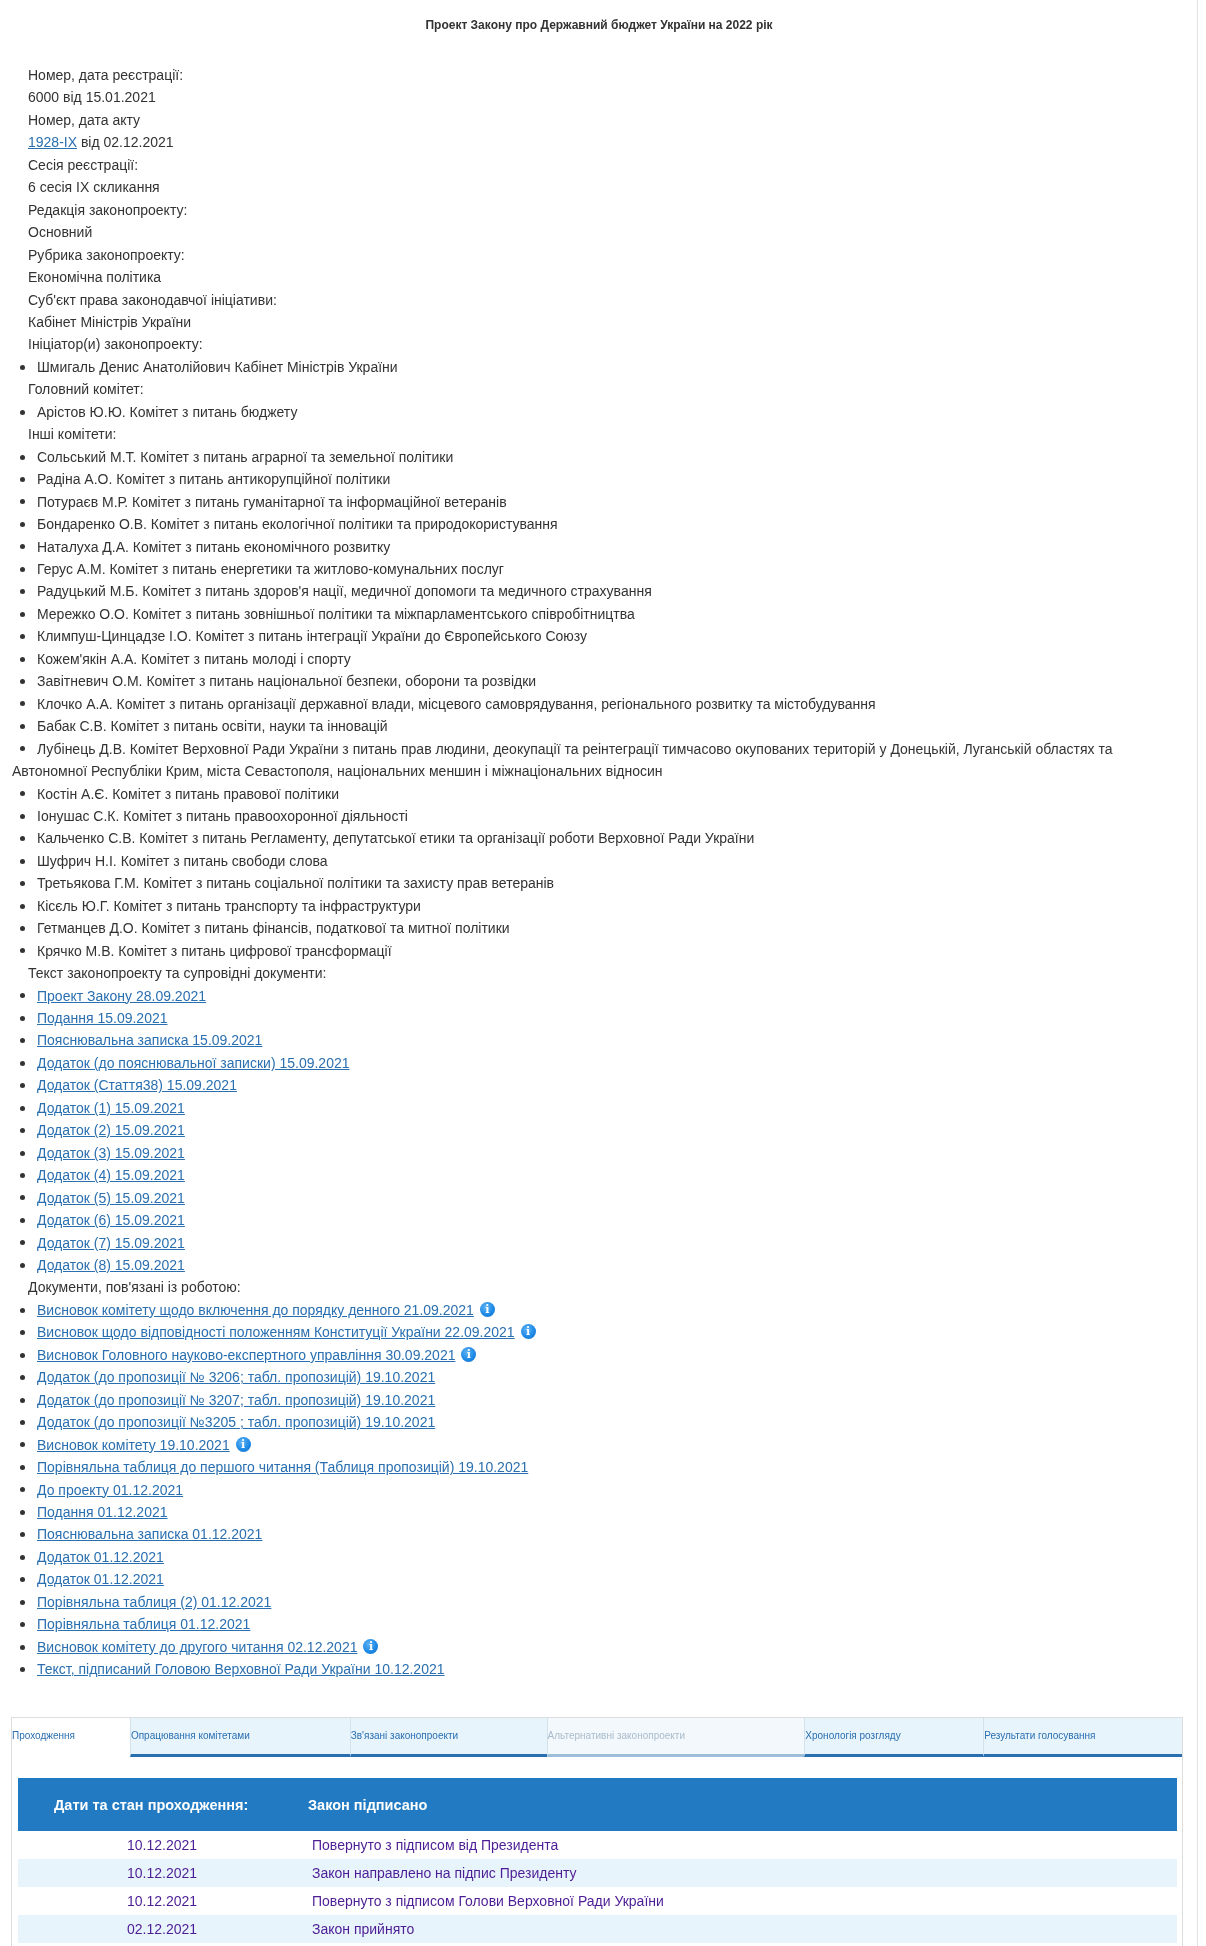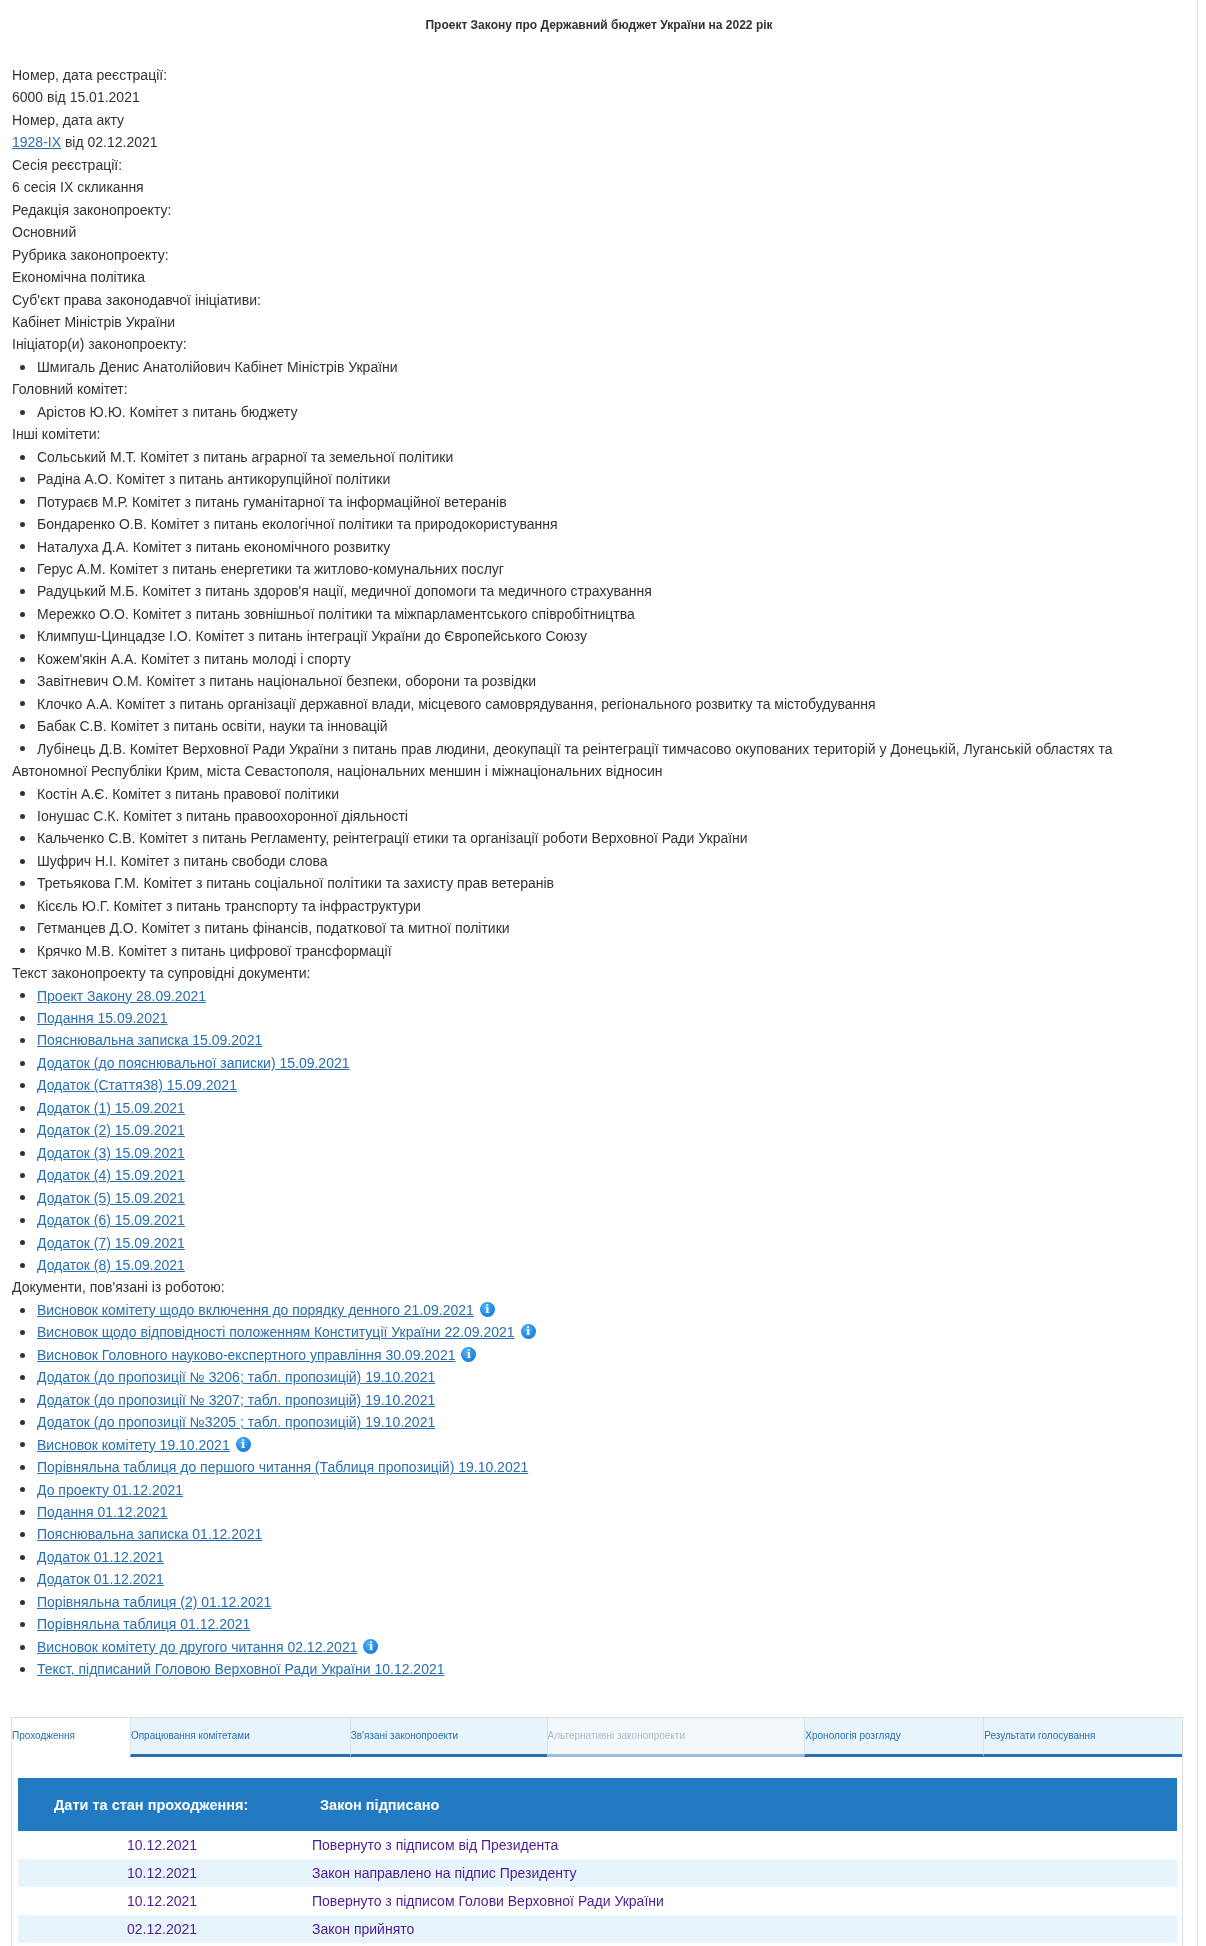--- a/index.html
+++ b/index.html
@@ -28,21 +28,21 @@
     font-size: 12px;
     color: #333;
     margin: 0;
   }
   .info {
     position: absolute;
     top: 64px; left: 12px; right: 14px;
     line-height: 22.45px;
     font-size: 14px;
   }
-  .info .line { display: block; }
+  .info .line { display: block; margin-left: 16px; }
   .info ul { list-style: none; margin: 0; padding: 0; }
   .info li { display: block; position: relative; padding-left: 0; }
   .bullet {
     display: inline-block;
     width: 5px; height: 5px;
     background: #333;
     border-radius: 50%;
     margin-left: 8px;
     margin-right: 12px;
     vertical-align: middle;
@@ -109,21 +109,21 @@
     width: 1159px;
     border-collapse: collapse;
   }
   .status-head {
     background: #227bc2;
     color: #ffffff;
     font-weight: bold;
     font-size: 14.5px;
     height: 53px;
   }
-  .status-head td { padding: 12px; }
+  .status-head td { padding: 0; }
   .status-head .c1 { padding-left: 36px; width: 290px; }
   .status-row td { height: 28px; font-size: 14px; color: #4c1d95; }
   .status-row .c1 { text-align: center; width: 290px; padding-right: 3px; }
   .status-row .c2 { padding-left: 4px; }
   .status-row.alt { background: #e8f4fc; }
 </style>
 </head>
 <body>
 
 <div class="page">
@@ -162,21 +162,21 @@
         <li><span class="bullet"></span><span>Радуцький М.Б. Комітет з питань здоров'я нації, медичної допомоги та медичного страхування</span></li>
         <li><span class="bullet"></span><span>Мережко О.О. Комітет з питань зовнішньої політики та міжпарламентського співробітництва</span></li>
         <li><span class="bullet"></span><span>Климпуш-Цинцадзе І.О. Комітет з питань інтеграції України до Європейського Союзу</span></li>
         <li><span class="bullet"></span><span>Кожем'якін А.А. Комітет з питань молоді і спорту</span></li>
         <li><span class="bullet"></span><span>Завітневич О.М. Комітет з питань національної безпеки, оборони та розвідки</span></li>
         <li><span class="bullet"></span><span>Клочко А.А. Комітет з питань організації державної влади, місцевого самоврядування, регіонального розвитку та містобудування</span></li>
         <li><span class="bullet"></span><span>Бабак С.В. Комітет з питань освіти, науки та інновацій</span></li>
         <li><span class="bullet"></span><span>Лубінець Д.В. Комітет Верховної Ради України з питань прав людини, деокупації та реінтеграції тимчасово окупованих територій у Донецькій, Луганській областях та Автономної Республіки Крим, міста Севастополя, національних меншин і міжнаціональних відносин</span></li>
         <li><span class="bullet"></span><span>Костін А.Є. Комітет з питань правової політики</span></li>
         <li><span class="bullet"></span><span>Іонушас С.К. Комітет з питань правоохоронної діяльності</span></li>
-        <li><span class="bullet"></span><span>Кальченко С.В. Комітет з питань Регламенту, реінтеграції етики та організації роботи Верховної Ради України</span></li>
+        <li><span class="bullet"></span><span>Кальченко С.В. Комітет з питань Регламенту, депутатської етики та організації роботи Верховної Ради України</span></li>
         <li><span class="bullet"></span><span>Шуфрич Н.І. Комітет з питань свободи слова</span></li>
         <li><span class="bullet"></span><span>Третьякова Г.М. Комітет з питань соціальної політики та захисту прав ветеранів</span></li>
         <li><span class="bullet"></span><span>Кісєль Ю.Г. Комітет з питань транспорту та інфраструктури</span></li>
         <li><span class="bullet"></span><span>Гетманцев Д.О. Комітет з питань фінансів, податкової та митної політики</span></li>
         <li><span class="bullet"></span><span>Крячко М.В. Комітет з питань цифрової трансформації</span></li>
       </ul>
     <span class="line">Текст законопроекту та супровідні документи:</span>
     <ul id="documents">
         <li><span class="bullet"></span><a href="#" class="link">Проект Закону 28.09.2021</a></li>
         <li><span class="bullet"></span><a href="#" class="link">Подання 15.09.2021</a></li>

